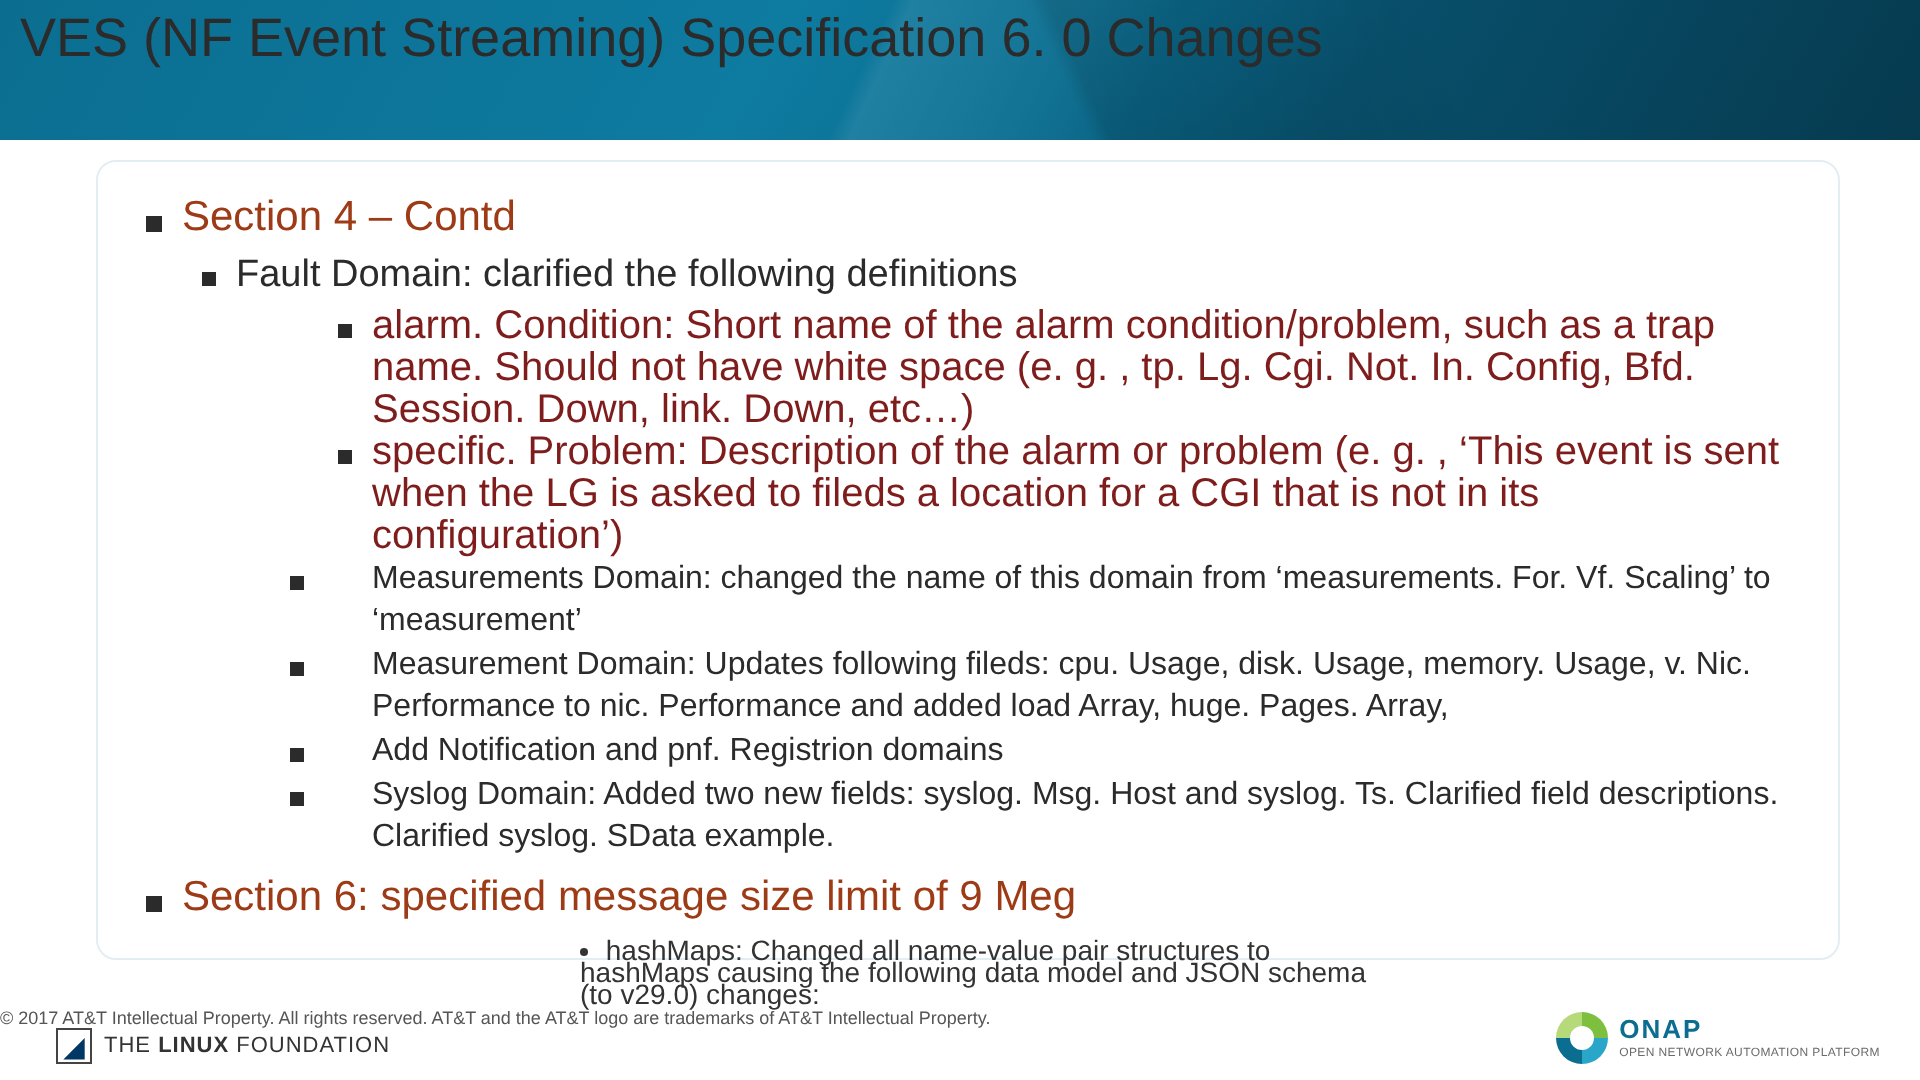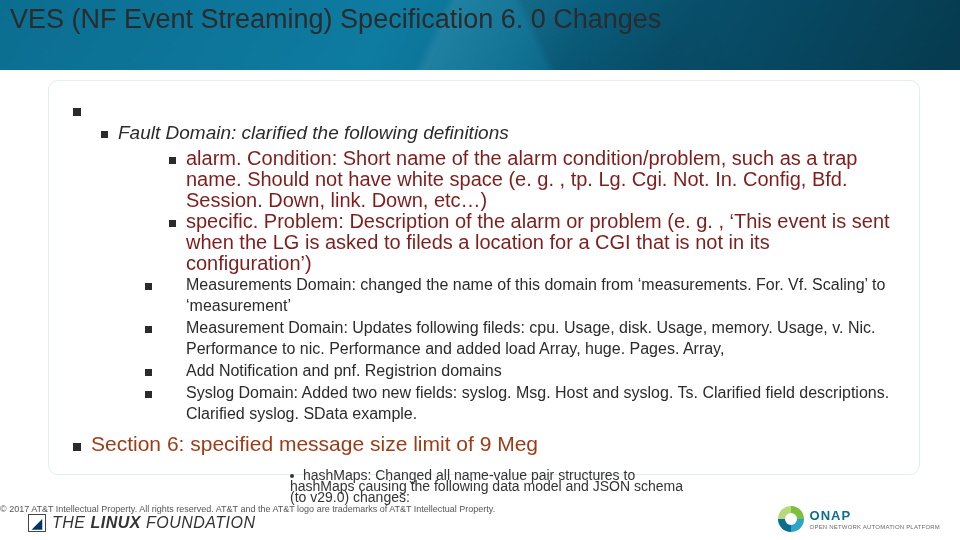--- a/index.html
+++ b/index.html
@@ -25,40 +25,40 @@
   .content {
     position: absolute; left: 48px; top: 80px; right: 40px;
     background: #fff; border: 1px solid #e3eef4; border-radius: 10px;
     padding: 16px 20px 18px 24px;
     box-shadow: 0 0 0 rgba(0,0,0,0);
   }
   .bullet-L1, .bullet-L2, .bullet-L3, .sub-item { display: flex; align-items: flex-start; }
   .sq { display: inline-block; flex: 0 0 auto; width: 7px; height: 7px; background: #2b2b2b; margin-top: 9px; margin-right: 10px; }
   .sq-lg { width:8px; height:8px; margin-top:11px; }
   .bullet-L1 > .txt { color: #9e3b17; font-size: 21px; font-weight: 400; }
-  .bullet-L2 { margin-left: 28px; margin-top: 6px; font-style: italic; }
+  .bullet-L2 { margin-left: 28px; margin-top: 6px; }
   .bullet-L2 > .txt { color: #2b2b2b; font-size: 19px; font-weight: 400; }
   .group-L3 { margin-left: 72px; margin-top: 4px; }
   .bullet-L3 { margin-bottom: 1px; gap: 24px; }
   .bullet-L3 > .txt { color: #2b2b2b; font-size: 16px; line-height: 21px; }
   .sub-group { margin-left: 24px; }
   .sub-item > .txt { color: #7f1d1d; font-size: 20px; line-height: 21px; }
   .section6 { margin-top: 8px; }
   .tiny-note {
     position: absolute; left: 290px; top: 470px; width: 410px;
     font-size: 14px; line-height: 11px; color: #333;
   }
   .tiny-bullet { display: inline-block; width:4px;height:4px;border-radius:50%;background:#333;margin-right:5px;vertical-align:middle; }
   .copyright {
     position: absolute; left: 0; right: 0; top: 504px; text-align: left;
     font-size: 9px; color: #555;
   }
   .footer-left { position: absolute; left: 28px; bottom: 8px; display: flex; align-items: center; gap: 6px; }
   .lf-square { width:18px;height:18px;background:#fff;border:1px solid #444;display:flex;align-items:center;justify-content:center;font-size:14px;color:#003764;}
-  .lf-text { font-size:16px; letter-spacing:0.5px; color:#333;font-style:italic; }
+  .lf-text { font-size:11px; letter-spacing:0.5px; color:#333; }
   .lf-text b { font-weight:700; }
   .footer-right { position: absolute; right: 20px; bottom: 8px; display:flex; align-items:flex-start; gap:6px; }
   .onap-mark {
     width:26px;height:26px;border-radius:50%;
     background: conic-gradient(#7fbf3f 0 90deg, #2aa6c9 90deg 180deg, #0b6e91 180deg 270deg, #b6d97a 270deg 360deg);
     position:relative;
   }
   .onap-mark::after{content:"";position:absolute;inset:7px;border-radius:50%;background:#fff;}
   .onap-text { font-size:13px; letter-spacing:1px; color:#0b6e91; font-weight:600; }
   .onap-sub { font-size:6px; color:#6b6b6b; letter-spacing:0.2px; display:block; line-height:7px; }
@@ -69,20 +69,21 @@
 <div class="slide">
 
   <div class="title-band">
     <div class="title-text">VES (NF Event Streaming) Specification 6. 0 Changes</div>
   </div>
 
   <div class="content">
 
     <div class="bullet-L1">
       <span class="sq sq-lg"></span>
+      <span class="txt">Section 4 – Contd</span>
     </div>
 
     <div class="bullet-L2">
       <span class="sq"></span>
       <span class="txt">Fault Domain: clarified the following definitions</span>
     </div>
 
     <div class="group-L3">
       <div class="sub-group">
         <div class="sub-item">

